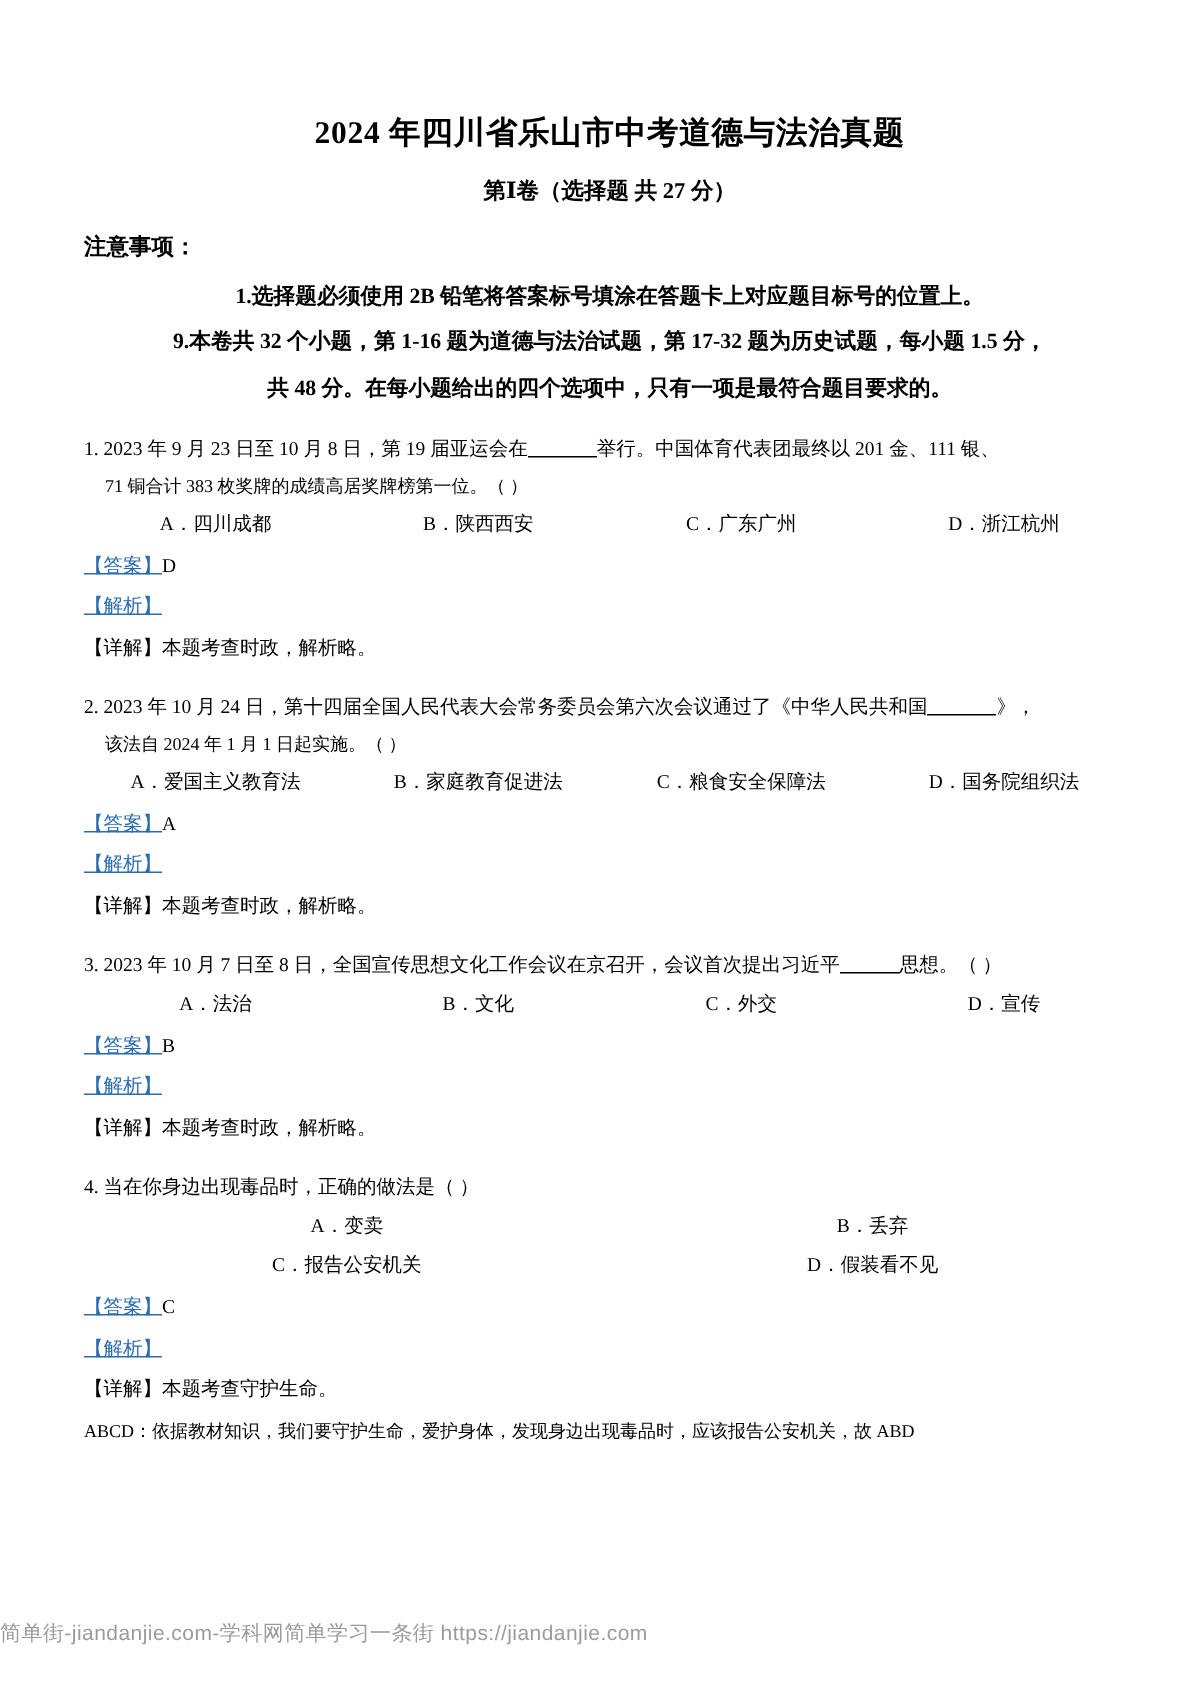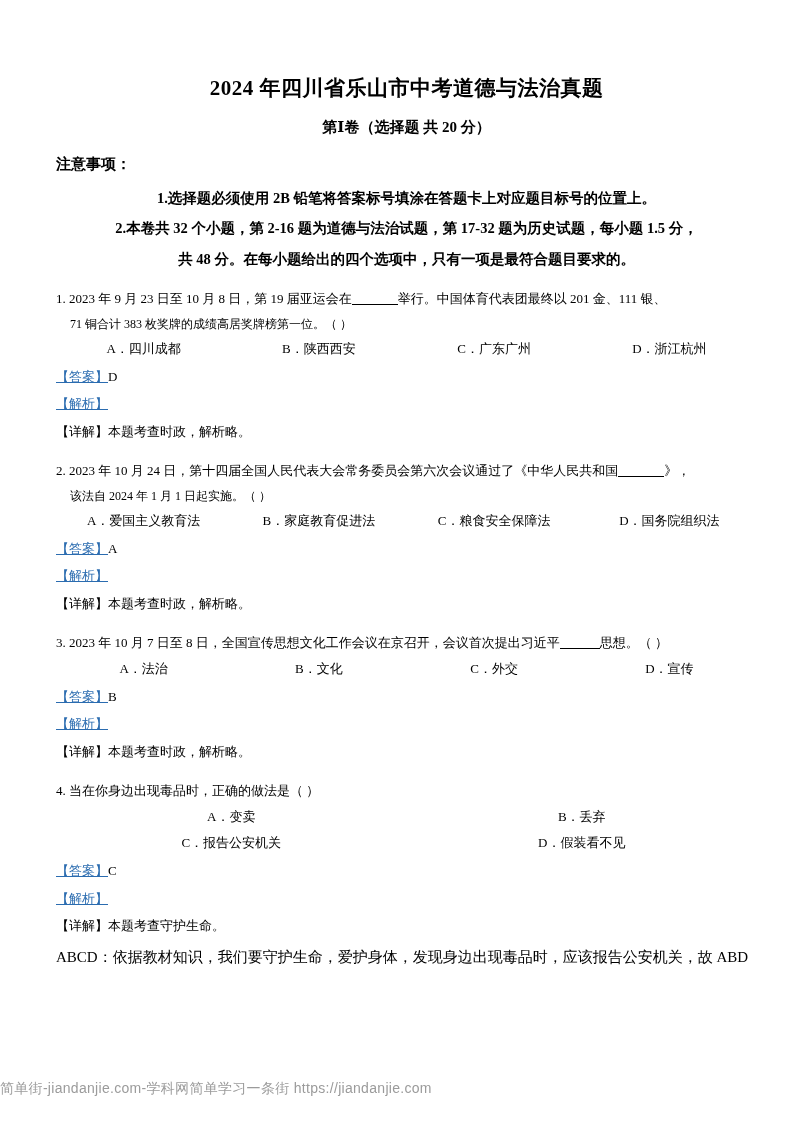--- a/index.html
+++ b/index.html
@@ -88,21 +88,21 @@
   }
   .tag-ans-val {
     color: #000;
   }
   .detail-line {
     font-size: 13px;
     line-height: 1.9;
     margin: 3px 0;
   }
   .analysis-extra {
-    font-size: 15px;
+    font-size: 12px;
     line-height: 1.9;
     margin: 4px 0 0 0;
     text-align: justify;
   }
   .blank {
     display: inline-block;
     border-bottom: 1px solid #000;
     width: 46px;
     vertical-align: -2px;
   }
@@ -123,25 +123,25 @@
     font-family: "Liberation Sans", sans-serif;
     letter-spacing: 0.3px;
   }
 </style>
 </head>
 <body>
 
 <div class="page">
 
   <div class="doc-title">2024 年四川省乐山市中考道德与法治真题</div>
-  <div class="subtitle">第Ⅰ卷（选择题 共 20 分）</div>
+  <div class="subtitle">第Ⅰ卷（选择题 共 27 分）</div>
 
   <div class="notice-head">注意事项：</div>
   <div class="notice-line">1.选择题必须使用 2B 铅笔将答案标号填涂在答题卡上对应题目标号的位置上。</div>
-  <div class="notice-line">2.本卷共 32 个小题，第 2-16 题为道德与法治试题，第 17-32 题为历史试题，每小题 1.5 分，</div>
+  <div class="notice-line">9.本卷共 32 个小题，第 1-16 题为道德与法治试题，第 17-32 题为历史试题，每小题 1.5 分，</div>
   <div class="notice-line wrap">共 48 分。在每小题给出的四个选项中，只有一项是最符合题目要求的。</div>
 
   <div class="q-block">
     <div class="q-stem">
       <span>1. 2023 年 9 月 23 日至 10 月 8 日，第 19 届亚运会在</span><span class="blank"></span><span>举行。中国体育代表团最终以 201 金、111 银、</span>
     </div>
     <div class="q-stem-cont">71 铜合计 383 枚奖牌的成绩高居奖牌榜第一位。（      ）</div>
     <div class="options opt-4">
       <span class="opt">A．四川成都</span>
       <span class="opt">B．陕西西安</span>

